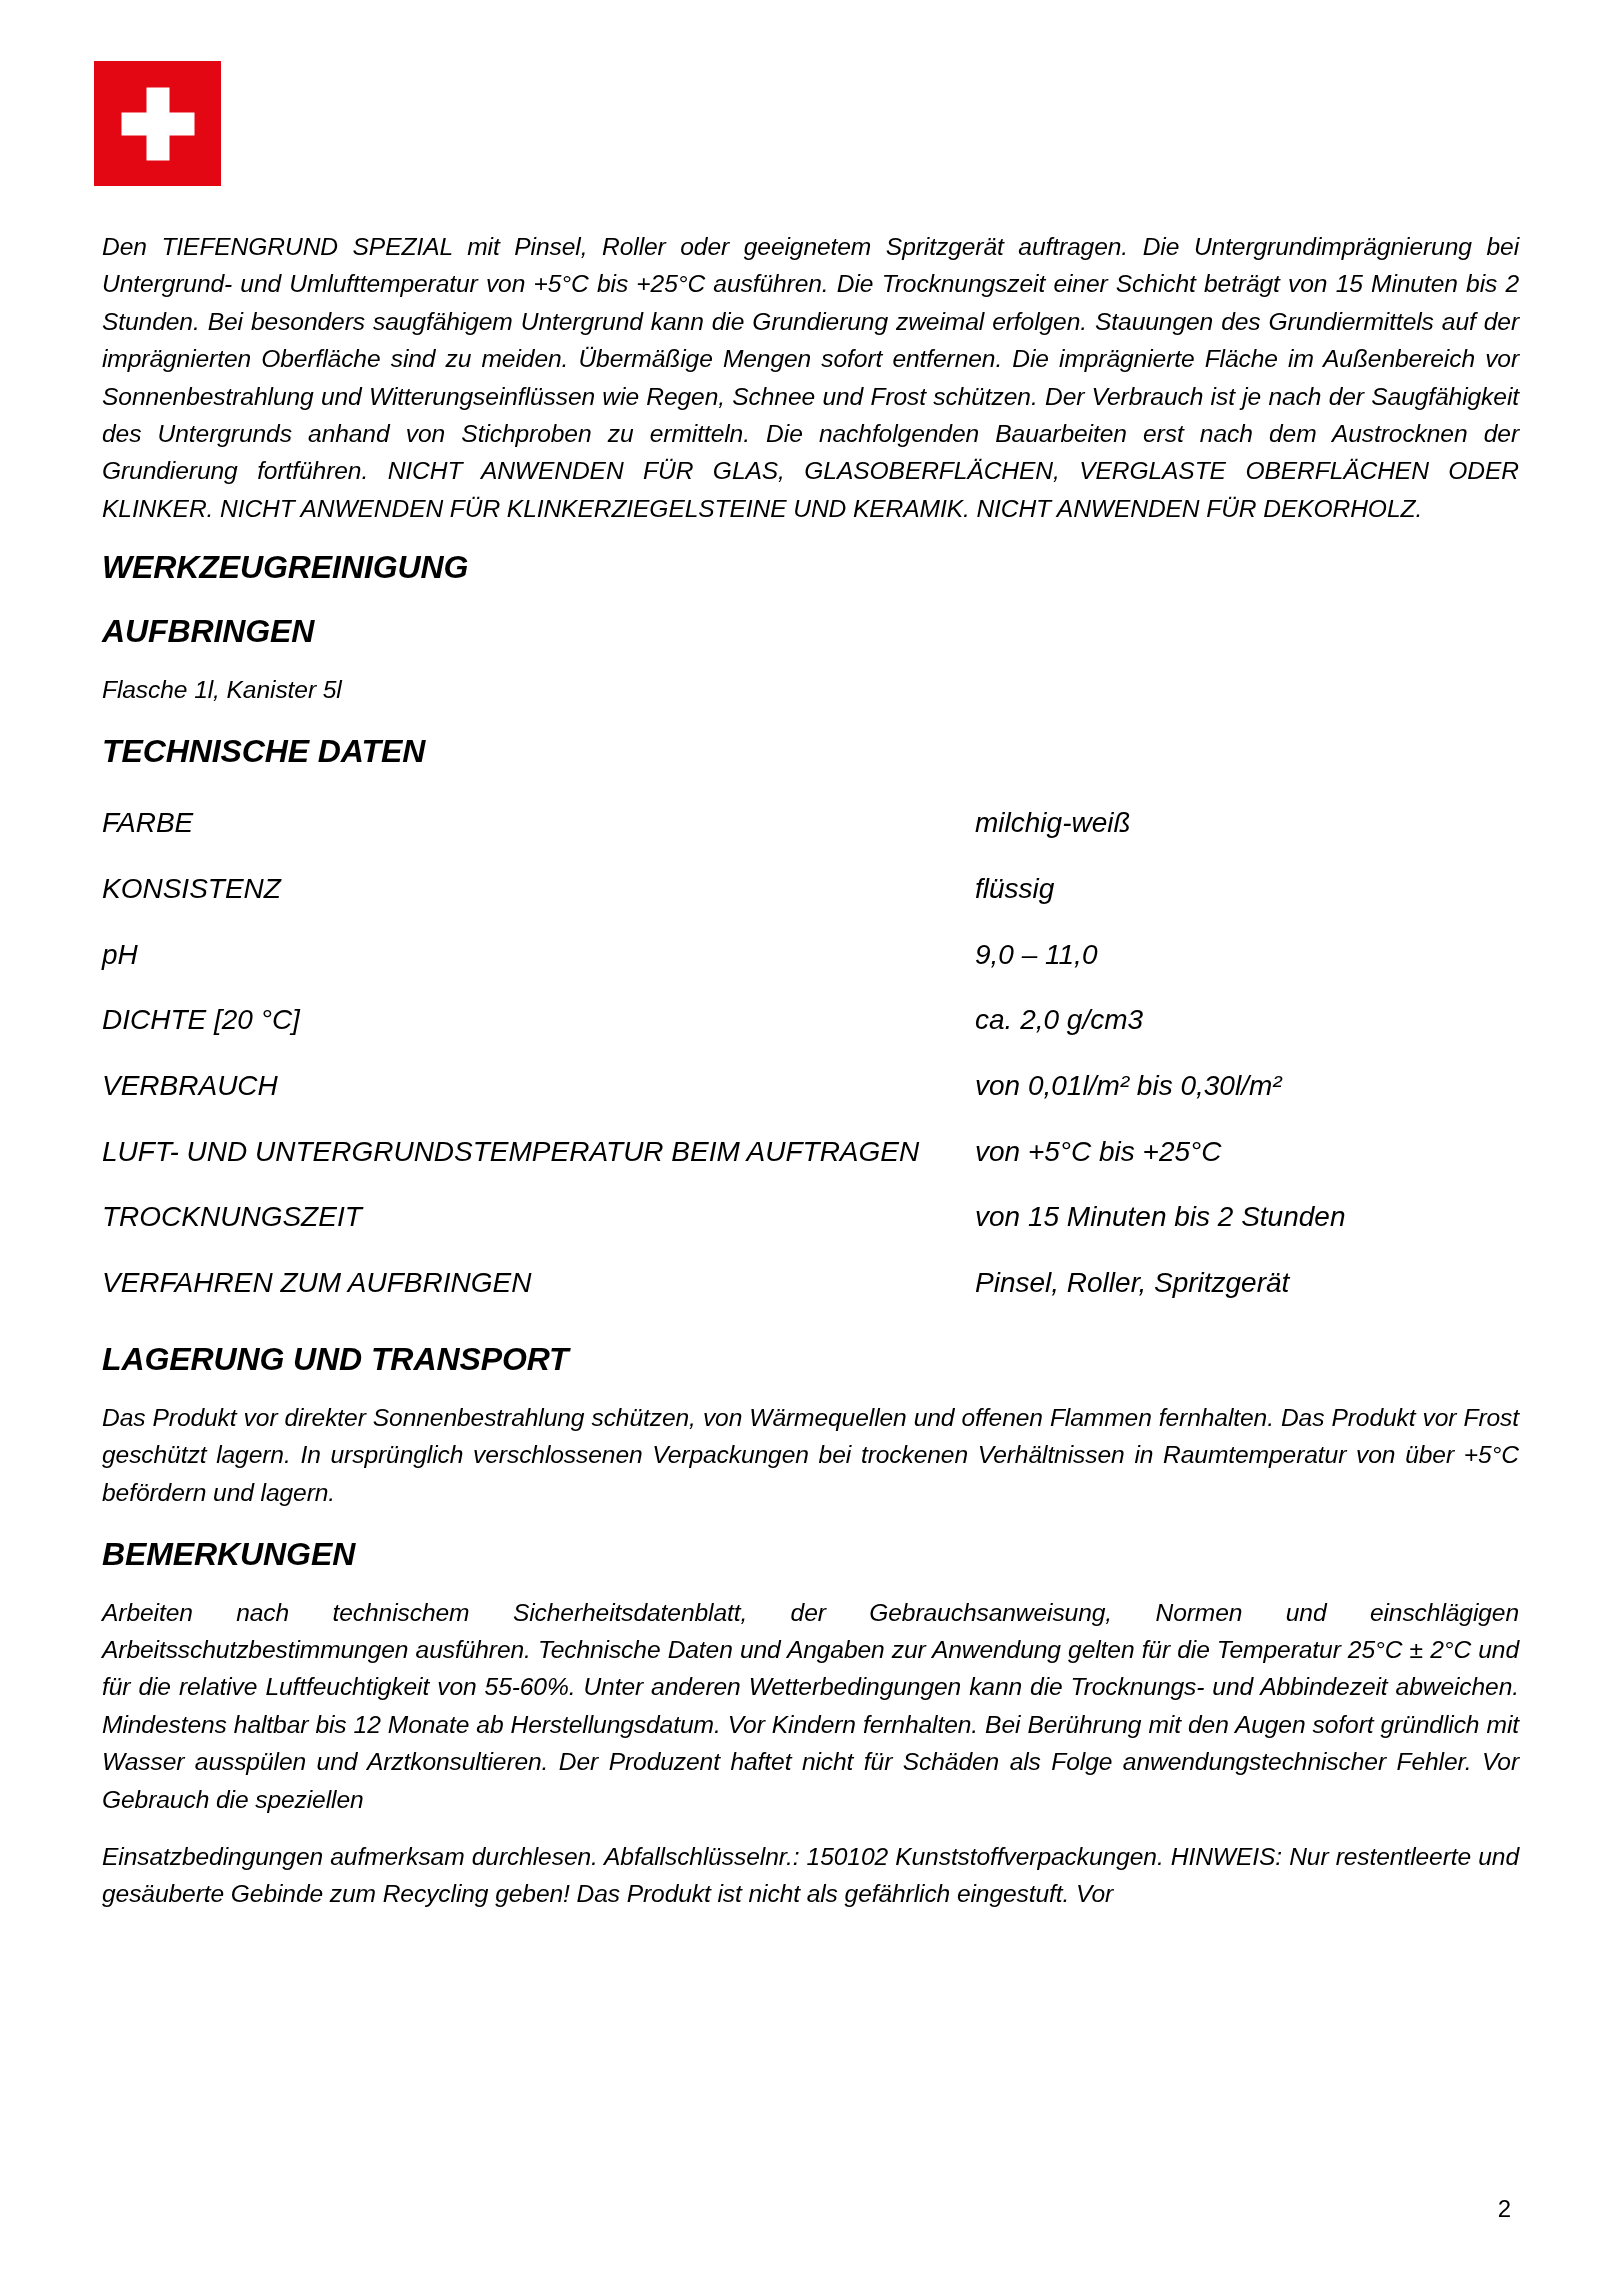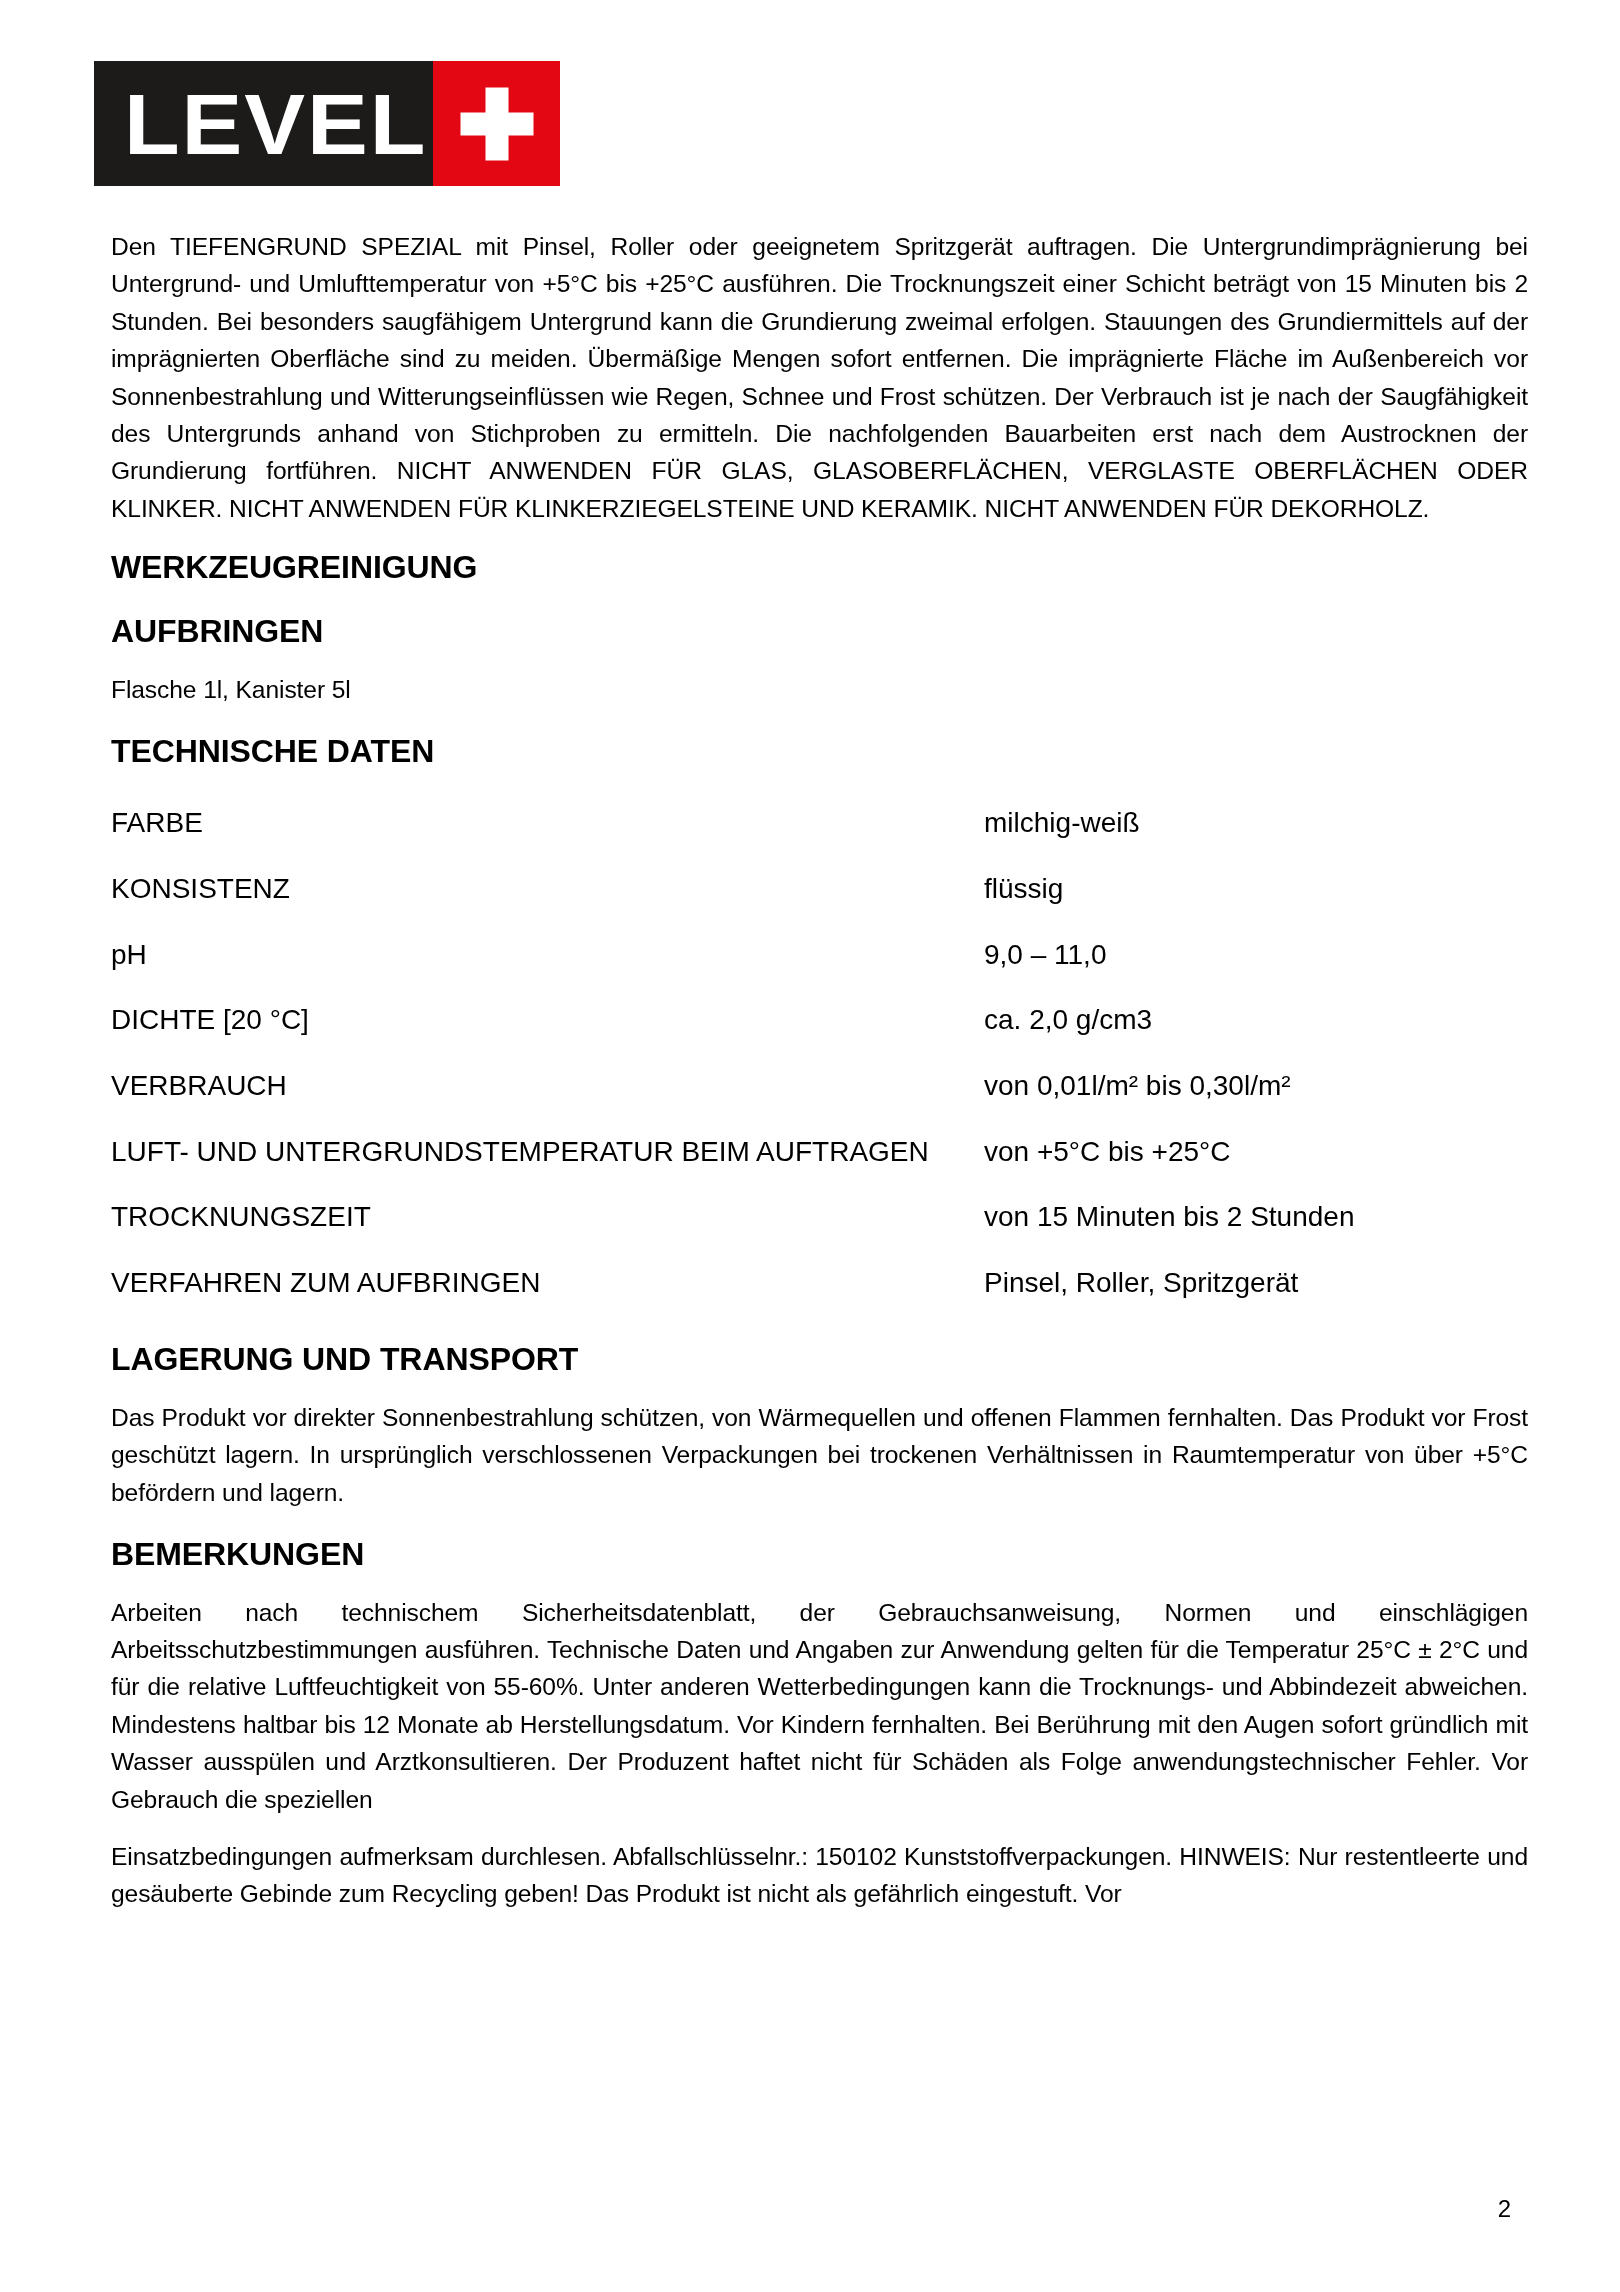--- a/index.html
+++ b/index.html
@@ -69,23 +69,24 @@
     left: 50%;
     top: 50%;
     width: 23px;
     height: 73px;
     transform: translate(-50%, -50%);
   }
 
   
   .content {
     position: absolute;
-    left: 111px;
+    left: 102px;
     top: 228px;
     width: 1417px;
+    font-style: italic;
   }
   p.para {
     margin: 0 0 19.7px 0;
     font-size: 24.6px;
     line-height: 1.52;
     text-align: justify;
     font-family: "Liberation Sans", sans-serif;
     font-weight: 400;
     letter-spacing: -0.1px;
   }
@@ -130,23 +131,20 @@
     font-size: 24px;
     font-family: "Liberation Sans", sans-serif;
   }
 </style>
 </head>
 <body>
 
 <div class="page">
 
   <div class="logo-wrap">
-    <div class="logo-black">
-      <span class="logo-word">LEVEL</span>
-    </div>
     <div class="logo-red">
       <span class="logo-plus-h"></span>
       <span class="logo-plus-v"></span>
     </div>
   </div>
 
   <div class="content">
 
     <p class="para">Den TIEFENGRUND SPEZIAL mit Pinsel, Roller oder geeignetem Spritzgerät auftragen. Die Untergrundimprägnierung bei Untergrund- und Umlufttemperatur von +5°C bis +25°C ausführen. Die Trocknungszeit einer Schicht beträgt von 15 Minuten bis 2 Stunden. Bei besonders saugfähigem Untergrund kann die Grundierung zweimal erfolgen. Stauungen des Grundiermittels auf der imprägnierten Oberfläche sind zu meiden. Übermäßige Mengen sofort entfernen. Die imprägnierte Fläche im Außenbereich vor Sonnenbestrahlung und Witterungseinflüssen wie Regen, Schnee und Frost schützen. Der Verbrauch ist je nach der Saugfähigkeit des Untergrunds anhand von Stichproben zu ermitteln. Die nachfolgenden Bauarbeiten erst nach dem Austrocknen der Grundierung fortführen. NICHT ANWENDEN FÜR GLAS, GLASOBERFLÄCHEN, VERGLASTE OBERFLÄCHEN ODER KLINKER. NICHT ANWENDEN FÜR KLINKERZIEGELSTEINE UND KERAMIK. NICHT ANWENDEN FÜR DEKORHOLZ.</p>
 

